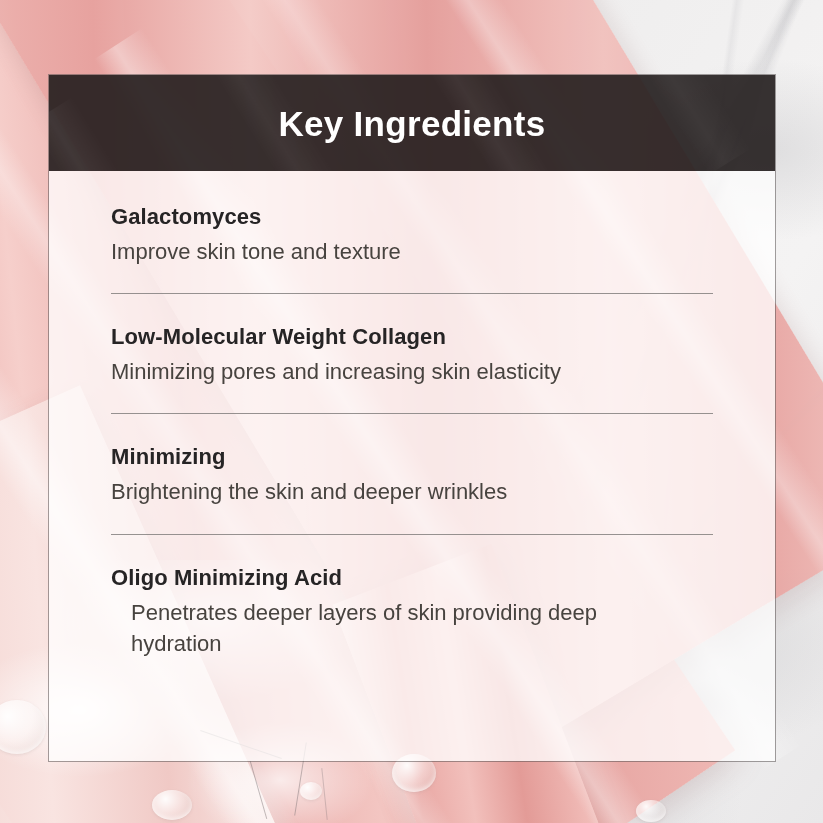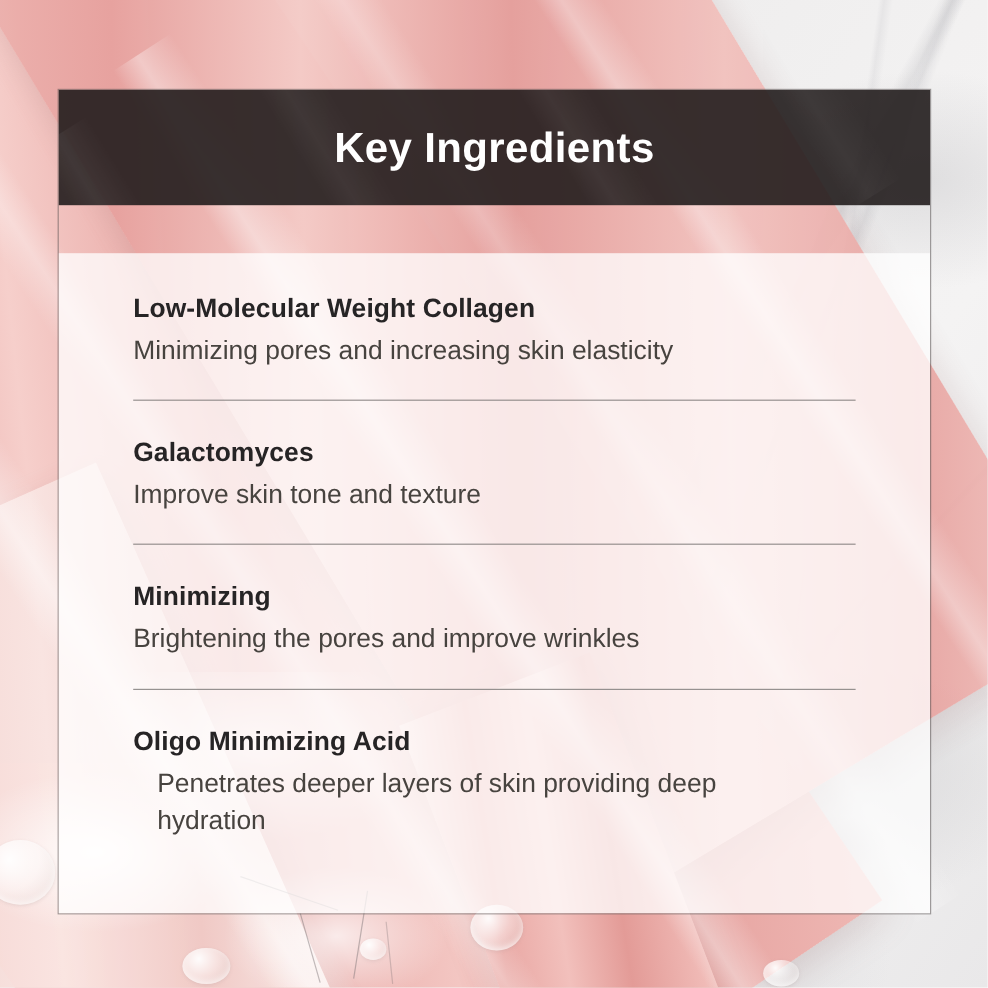--- a/index.html
+++ b/index.html
@@ -146,21 +146,20 @@
   .card {
     position: absolute;
     left: 48px;
     top: 74px;
     width: 728px;
     height: 688px;
     border: 1px solid rgba(90,84,84,0.55);
     box-sizing: border-box;
     display: flex;
     flex-direction: column;
-    gap: 40px;
   }
   .card-header {
     height: 96px;
     flex: 0 0 96px;
     background: rgba(34,29,29,0.90);
     display: flex;
     align-items: center;
     justify-content: center;
     position: relative;
     overflow: hidden;
@@ -254,34 +253,34 @@
 
   <div class="card">
 
     <div class="card-header">
       <h1 class="card-title">Key Ingredients</h1>
     </div>
 
     <div class="card-body">
 
       <div class="ingredient">
+        <p class="ing-name">Galactomyces</p>
+        <p class="ing-desc">Improve skin tone and texture</p>
+        <div class="divider"></div>
+      </div>
+
+      <div class="ingredient">
         <p class="ing-name">Low-Molecular Weight Collagen</p>
         <p class="ing-desc">Minimizing pores and increasing skin elasticity</p>
         <div class="divider"></div>
       </div>
 
       <div class="ingredient">
-        <p class="ing-name">Galactomyces</p>
-        <p class="ing-desc">Improve skin tone and texture</p>
-        <div class="divider"></div>
-      </div>
-
-      <div class="ingredient">
         <p class="ing-name">Minimizing</p>
-        <p class="ing-desc">Brightening the pores and improve wrinkles</p>
+        <p class="ing-desc">Brightening the skin and deeper wrinkles</p>
         <div class="divider"></div>
       </div>
 
       <div class="ingredient last">
         <p class="ing-name">Oligo Minimizing Acid</p>
         <p class="ing-desc">Penetrates deeper layers of skin providing deep hydration</p>
       </div>
 
     </div>
   </div>

